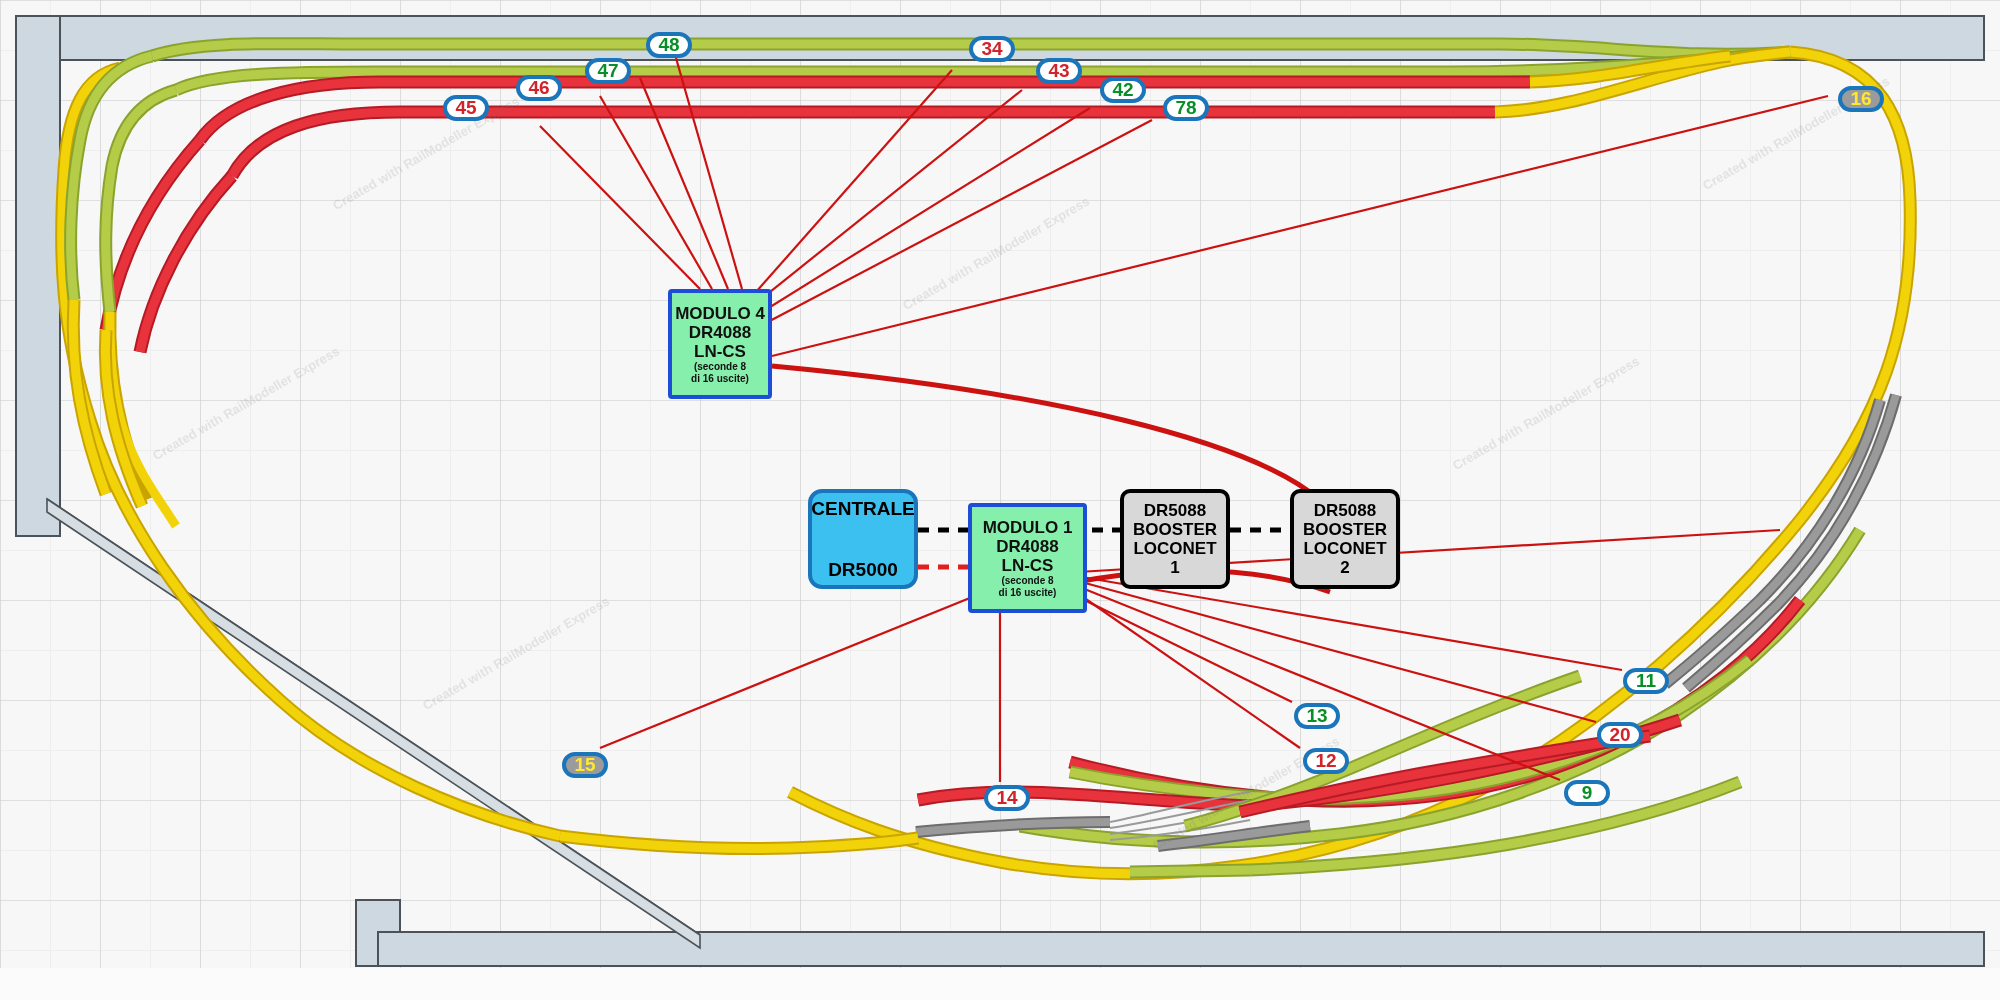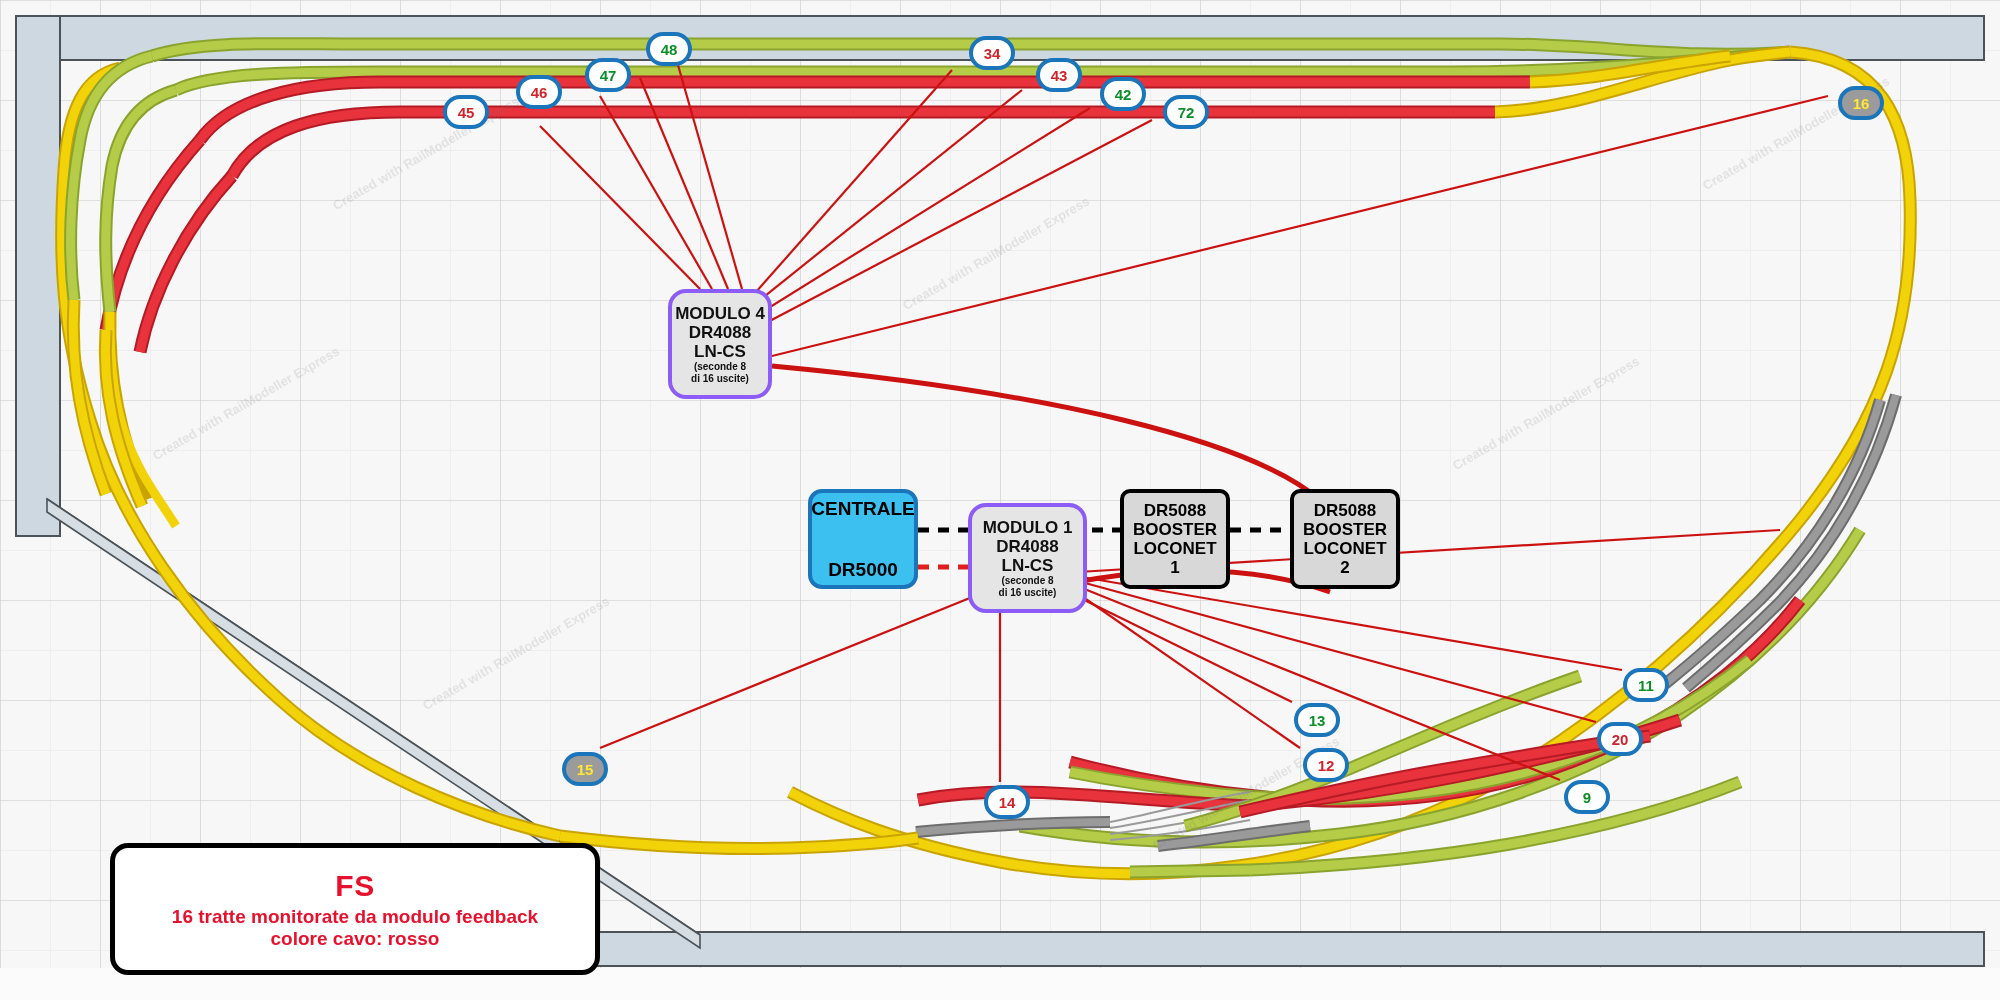--- a/index.html
+++ b/index.html
@@ -5,41 +5,41 @@
 <style>
   html,body{margin:0;padding:0;background:#ffffff;}
   body{width:2000px;height:1000px;overflow:hidden;font-family:"Liberation Sans",sans-serif;}
   #stage{position:relative;width:2000px;height:1000px;background:#fbfbfb;}
   #stage svg.layer{position:absolute;left:0;top:0;width:2000px;height:1000px;}
 
   
   .box{position:absolute;box-sizing:border-box;display:flex;flex-direction:column;
        align-items:center;justify-content:center;text-align:center;line-height:1.12;}
   .box .ln{display:block;}
-  .box-mod{background:#e5e5e5;border:4px solid #8b5cf6;border-radius:18px;
+  .box-mod{background:#86efac;border:4px solid #1d4ed8;border-radius:4px;
            color:#111;font-weight:700;font-size:17px;}
   .box-mod .sm{font-size:10px;font-weight:700;}
   .box-centrale{background:#3cc0f0;border:4px solid #1b75bb;border-radius:14px;
            color:#000;font-weight:800;font-size:19px;}
   .box-booster{background:#d8d8d8;border:4px solid #000000;border-radius:10px;
            color:#000;font-weight:700;font-size:17px;}
 
   
   #legend{position:absolute;background:#ffffff;border:5px solid #000;border-radius:18px;
           display:flex;flex-direction:column;align-items:center;justify-content:center;
           text-align:center;color:#e8112d;}
   #legend .title{font-size:30px;font-weight:800;letter-spacing:.5px;margin-bottom:3px;}
   #legend .l2{font-size:19px;font-weight:800;}
   #legend .l3{font-size:19px;font-weight:800;}
 
   
-  .marker{position:absolute;box-sizing:border-box;width:46px;height:34px;
+  .marker{position:absolute;box-sizing:border-box;width:46px;height:26px;
           border:4px solid #1b75bb;border-radius:17px;background:#ffffff;
           display:flex;align-items:center;justify-content:center;
-          font-size:15px;font-weight:800;}
+          font-size:19px;font-weight:800;}
   .marker.red{color:#d1232a;}
   .marker.green{color:#0a8f28;}
   .marker.filled{background:#9b9b9b;color:#ffe733;}
   .wm{position:absolute;color:rgba(120,120,120,.16);font-size:13px;
       font-weight:700;white-space:nowrap;transform:rotate(-30deg);
       transform-origin:0 0;pointer-events:none;}
 </style>
 </head>
 <body>
 
@@ -254,30 +254,25 @@
     </div>
 
   <div id="markers">
       <div class="marker green" style="left: 646px; top: 32px;">48</div>
       <div class="marker green" style="left: 585px; top: 58px;">47</div>
       <div class="marker red" style="left: 516px; top: 75px;">46</div>
       <div class="marker red" style="left: 443px; top: 95px;">45</div>
       <div class="marker red" style="left: 969px; top: 36px;">34</div>
       <div class="marker red" style="left: 1036px; top: 58px;">43</div>
       <div class="marker green" style="left: 1100px; top: 77px;">42</div>
-      <div class="marker green" style="left: 1163px; top: 95px;">72</div>
+      <div class="marker green" style="left: 1163px; top: 95px;">78</div>
       <div class="marker green filled" style="left: 1838px; top: 86px;">16</div>
       <div class="marker green" style="left: 1623px; top: 668px;">11</div>
       <div class="marker red" style="left: 1597px; top: 722px;">20</div>
       <div class="marker green" style="left: 1564px; top: 780px;">9</div>
       <div class="marker green" style="left: 1294px; top: 703px;">13</div>
       <div class="marker red" style="left: 1303px; top: 748px;">12</div>
       <div class="marker red" style="left: 984px; top: 785px;">14</div>
       <div class="marker green filled" style="left: 562px; top: 752px;">15</div>
     </div>
 
-  <div id="legend" style="left: 110px; top: 843px; width: 480px; height: 122px;">
-    <div class="title">FS</div>
-    <div class="l2">16 tratte monitorate da modulo feedback</div>
-    <div class="l3">colore cavo: rosso</div>
-  </div>
 
 </div>
 
 </body></html>

